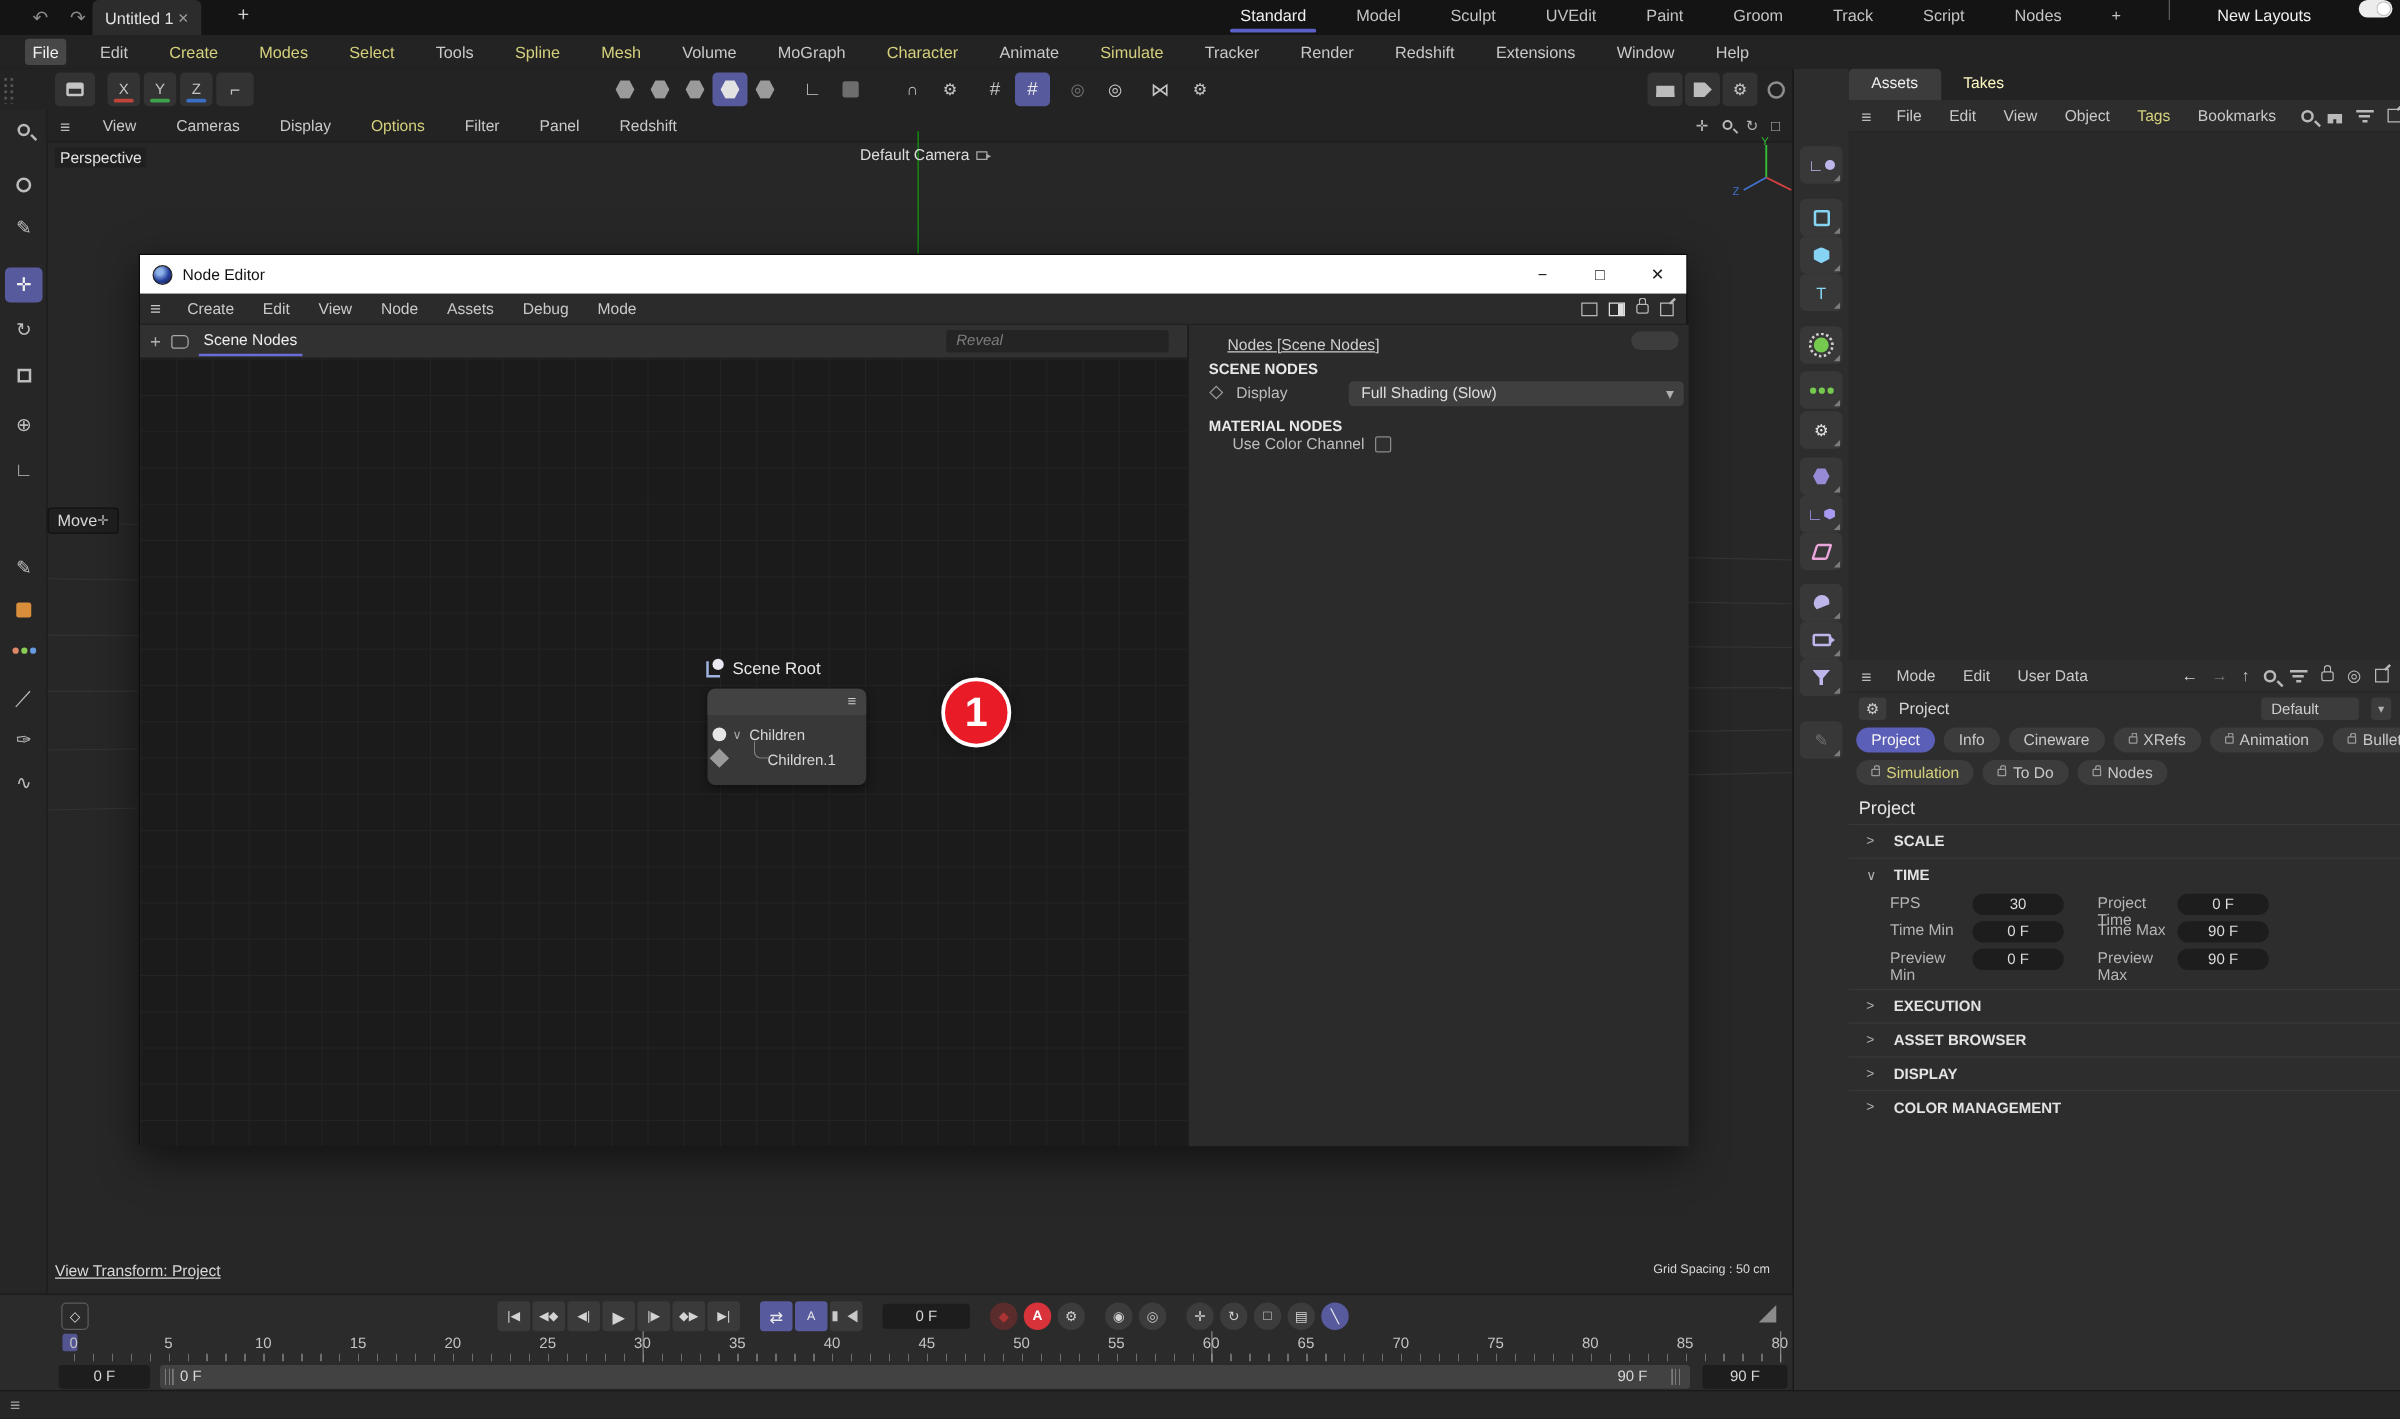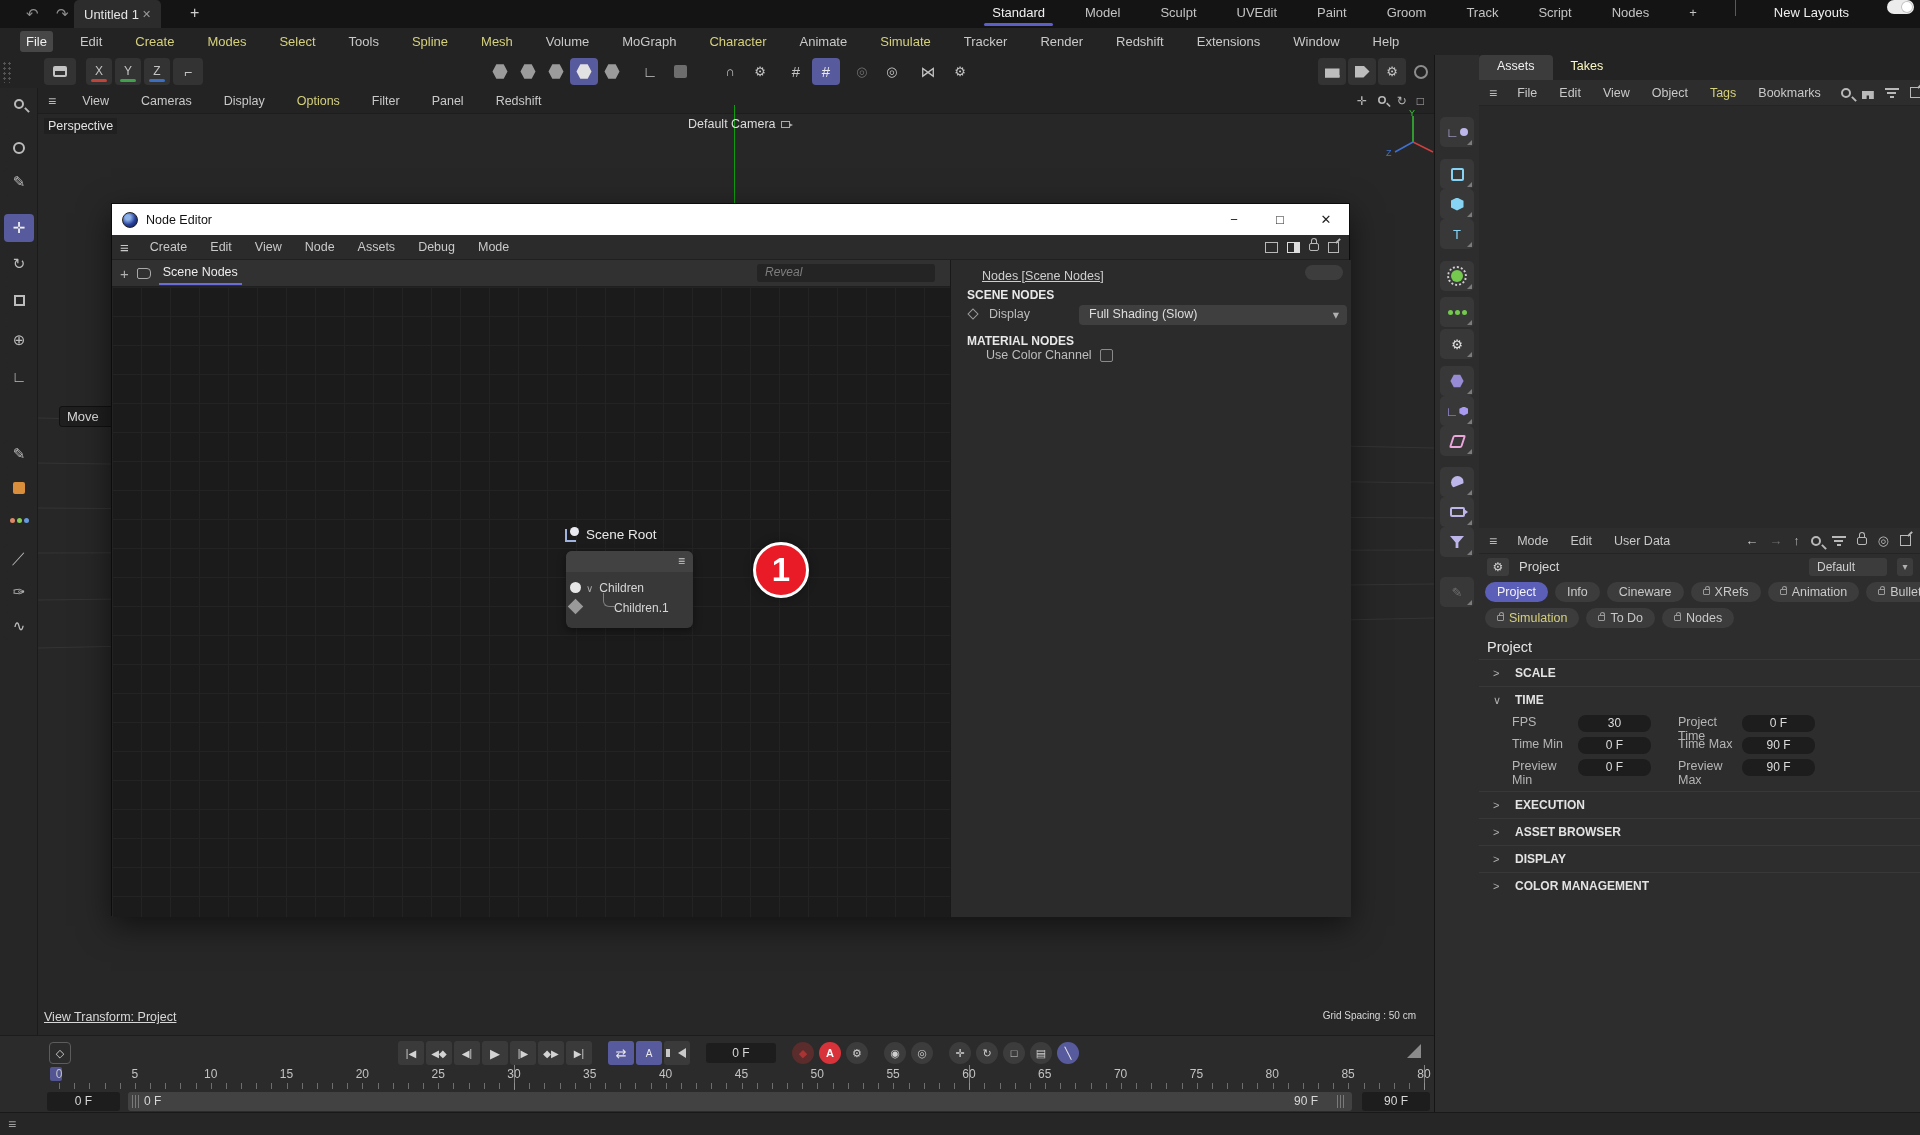--- a/index.html
+++ b/index.html
@@ -397,21 +397,21 @@
     <span>Default Camera</span><span class="cam-ico"></span>
   </span>
   <svg id="axis-gizmo" width="62" height="58">
     <line x1="30" y1="34" x2="30" y2="8" stroke="#35c135" stroke-width="1.5"></line>
     <line x1="30" y1="34" x2="50" y2="44" stroke="#d04040" stroke-width="1.5"></line>
     <line x1="30" y1="34" x2="12" y2="44" stroke="#4070d0" stroke-width="1.5"></line>
     <text x="26" y="8" fill="#35c135" font-size="9" font-family="Liberation Sans">Y</text>
     <text x="52" y="48" fill="#d04040" font-size="9" font-family="Liberation Sans">X</text>
     <text x="3" y="48" fill="#4070d0" font-size="9" font-family="Liberation Sans">Z</text>
   </svg>
-  <div class="abs" style="left:21px; top:318px; background:#1f1f1f; border:1px solid #111; border-radius:3px; padding:2px 7px; color:#d8d8d8; display:flex; gap:14px; align-items:center;">
+  <div class="abs" style="left:0; top:318px; background:#1f1f1f; border:1px solid #111; border-radius:3px; padding:2px 7px; color:#d8d8d8; display:flex; gap:0; align-items:center;">
     <span>Move</span>
       <span style="font-size:11px;color:#aaa;">✛</span>
   </div>
   <span id="vt-label">View Transform: Project</span>
   <span id="gs-label">Grid Spacing : 50 cm</span>
 </div>
 
 <div id="node-window">
   <div id="nw-titlebar">
     <span class="c4d-ico"></span>

